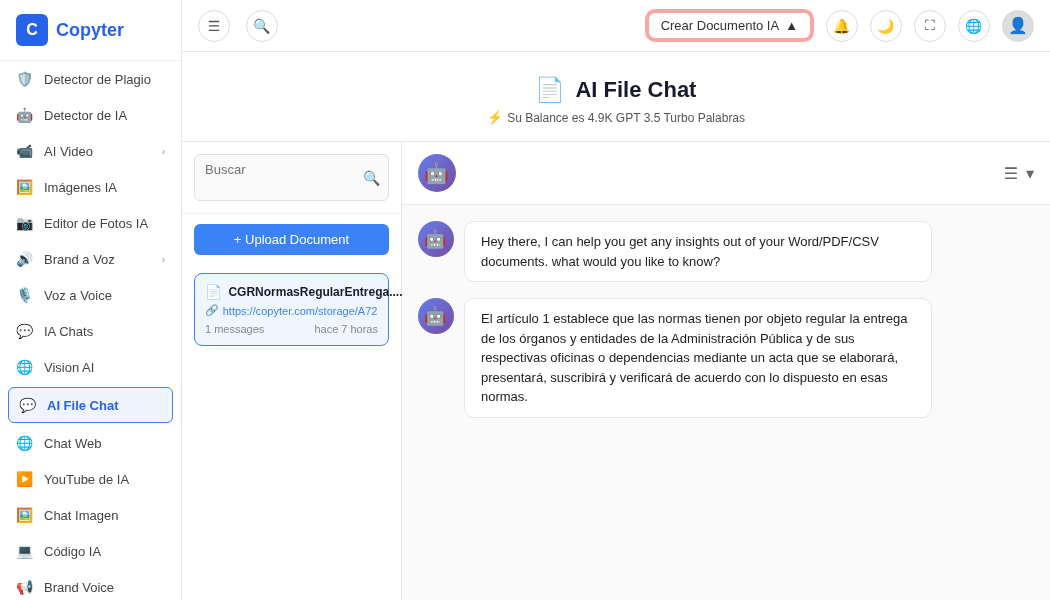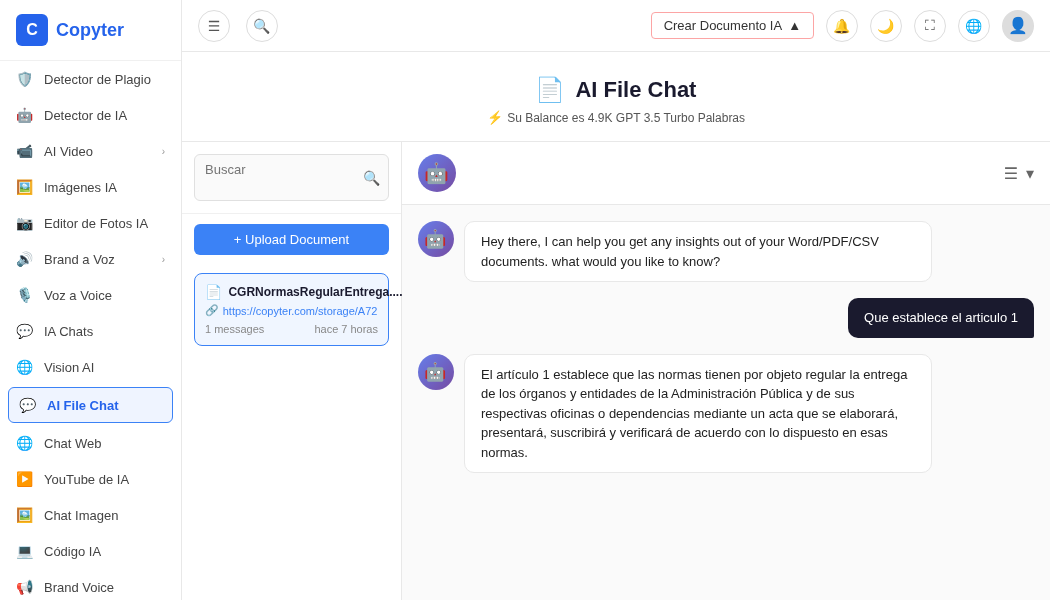--- a/index.html
+++ b/index.html
@@ -13,21 +13,21 @@
     .sidebar-item { display: flex; align-items: center; gap: 10px; padding: 9px 16px; cursor: pointer; font-size: 13px; color: #444; position: relative; }
     .sidebar-item.active { background: #eff4ff; border: 1.5px solid #3b82f6; border-radius: 6px; color: #2563eb; font-weight: 600; margin: 2px 8px; padding: 8px 10px; }
     .sidebar-item .icon { width: 18px; height: 18px; display: flex; align-items: center; justify-content: center; font-size: 14px; flex-shrink: 0; }
     .sidebar-item .chevron { margin-left: auto; font-size: 10px; color: #999; }
 
     
     .main-area { flex: 1; display: flex; flex-direction: column; overflow: hidden; }
     .topbar { height: 52px; background: #fff; border-bottom: 1px solid #e8e8e8; display: flex; align-items: center; padding: 0 16px; gap: 12px; }
     .topbar-left { display: flex; gap: 16px; align-items: center; }
     .topbar-right { margin-left: auto; display: flex; align-items: center; gap: 12px; }
-    .topbar-btn { background: none; border: 1px solid #fca5a5; border-radius: 4px; padding: 5px 12px; font-size: 13px; cursor: pointer; color: #333; display: flex; align-items: center; gap: 6px; }
+    .topbar-btn { background: none; border: 4px solid #fca5a5; border-radius: 10px; padding: 5px 12px; font-size: 13px; cursor: pointer; color: #333; display: flex; align-items: center; gap: 6px; }
     .topbar-icon { width: 32px; height: 32px; border-radius: 50%; border: 1px solid #ddd; display: flex; align-items: center; justify-content: center; cursor: pointer; font-size: 14px; color: #555; }
     .avatar { width: 32px; height: 32px; border-radius: 50%; background: #ddd; display: flex; align-items: center; justify-content: center; }
 
     
     .content { flex: 1; display: flex; flex-direction: column; overflow: hidden; background: #fafafa; }
     .page-header { text-align: center; padding: 24px 16px 16px; background: #fff; border-bottom: 1px solid #e8e8e8; }
     .page-header-title { display: flex; align-items: center; justify-content: center; gap: 10px; font-size: 22px; font-weight: 700; color: #1a1a2e; }
     .page-header-title .file-icon { font-size: 24px; color: #3b82f6; }
     .page-header-sub { color: #666; font-size: 13px; margin-top: 4px; }
     .page-header-balance { color: #555; font-size: 12px; margin-top: 6px; display: flex; align-items: center; justify-content: center; gap: 4px; }
@@ -227,23 +227,20 @@
             <span>☰</span>
             <span>▾</span>
           </div>
         </div>
 
         <div class="messages-list" id="messages-container">
         <div class="msg-row">
       <div class="msg-avatar">🤖</div>
       <div class="msg-bubble bot">Hey there, I can help you get any insights out of your Word/PDF/CSV documents. what would you like to know?</div>
     </div>
-            <div class="msg-row user">
-      <div class="msg-bubble user">Que establece el articulo 1</div>
-    </div>
             <div class="msg-row">
       <div class="msg-avatar">🤖</div>
       <div class="msg-bubble bot">El artículo 1 establece que las normas tienen por objeto regular la entrega de los órganos y entidades de la Administración Pública y de sus respectivas oficinas o dependencias mediante un acta que se elaborará, presentará, suscribirá y verificará de acuerdo con lo dispuesto en esas normas.</div>
     </div>
           </div>
       </div>
     </div>
   </div>
 </div>
 

